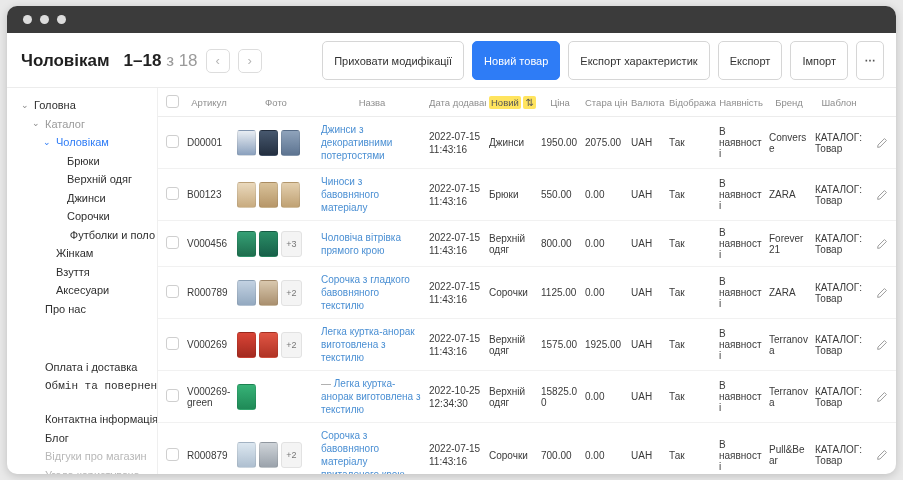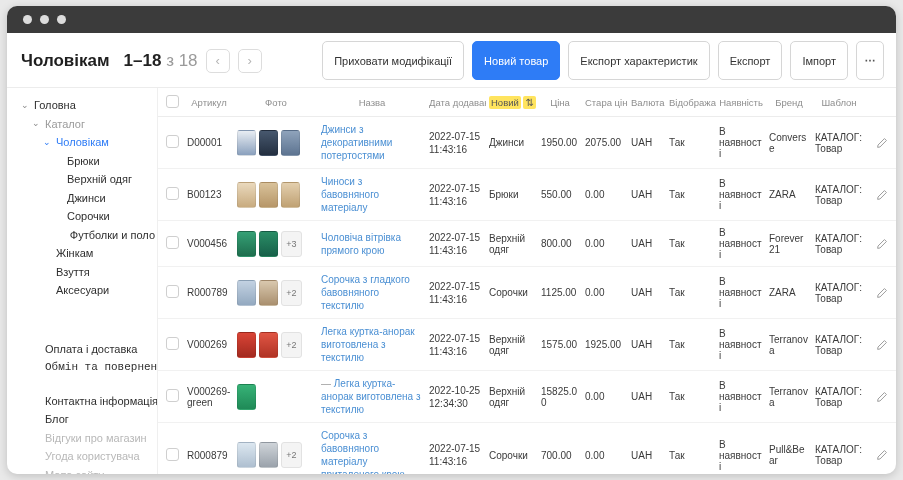--- a/index.html
+++ b/index.html
@@ -121,20 +121,24 @@
           <span class="side-label">Жінкам</span>
         </div>
         <div class="side-item" style="padding-left: 24px;">
           <span class="arrow"></span>
           <span class="side-label">Взуття</span>
         </div>
         <div class="side-item" style="padding-left: 24px;">
           <span class="arrow"></span>
           <span class="side-label">Аксесуари</span>
         </div>
+        <div class="side-item" style="padding-left: 13px;">
+          <span class="arrow"></span>
+          <span class="side-label">Про нас</span>
+        </div>
         <div class="side-item" style="padding-left: 13px; margin-top: 40px;">
           <span class="arrow"></span>
           <span class="side-label">Оплата і доставка</span>
         </div>
         <div class="side-item" style="padding-left: 13px; font-family: Liberation Mono, monospace;">
           <span class="arrow"></span>
           <span class="side-label">Обмін та повернення</span>
         </div>
         <div class="side-item" style="padding-left: 13px; margin-top: 15px;">
           <span class="arrow"></span>

